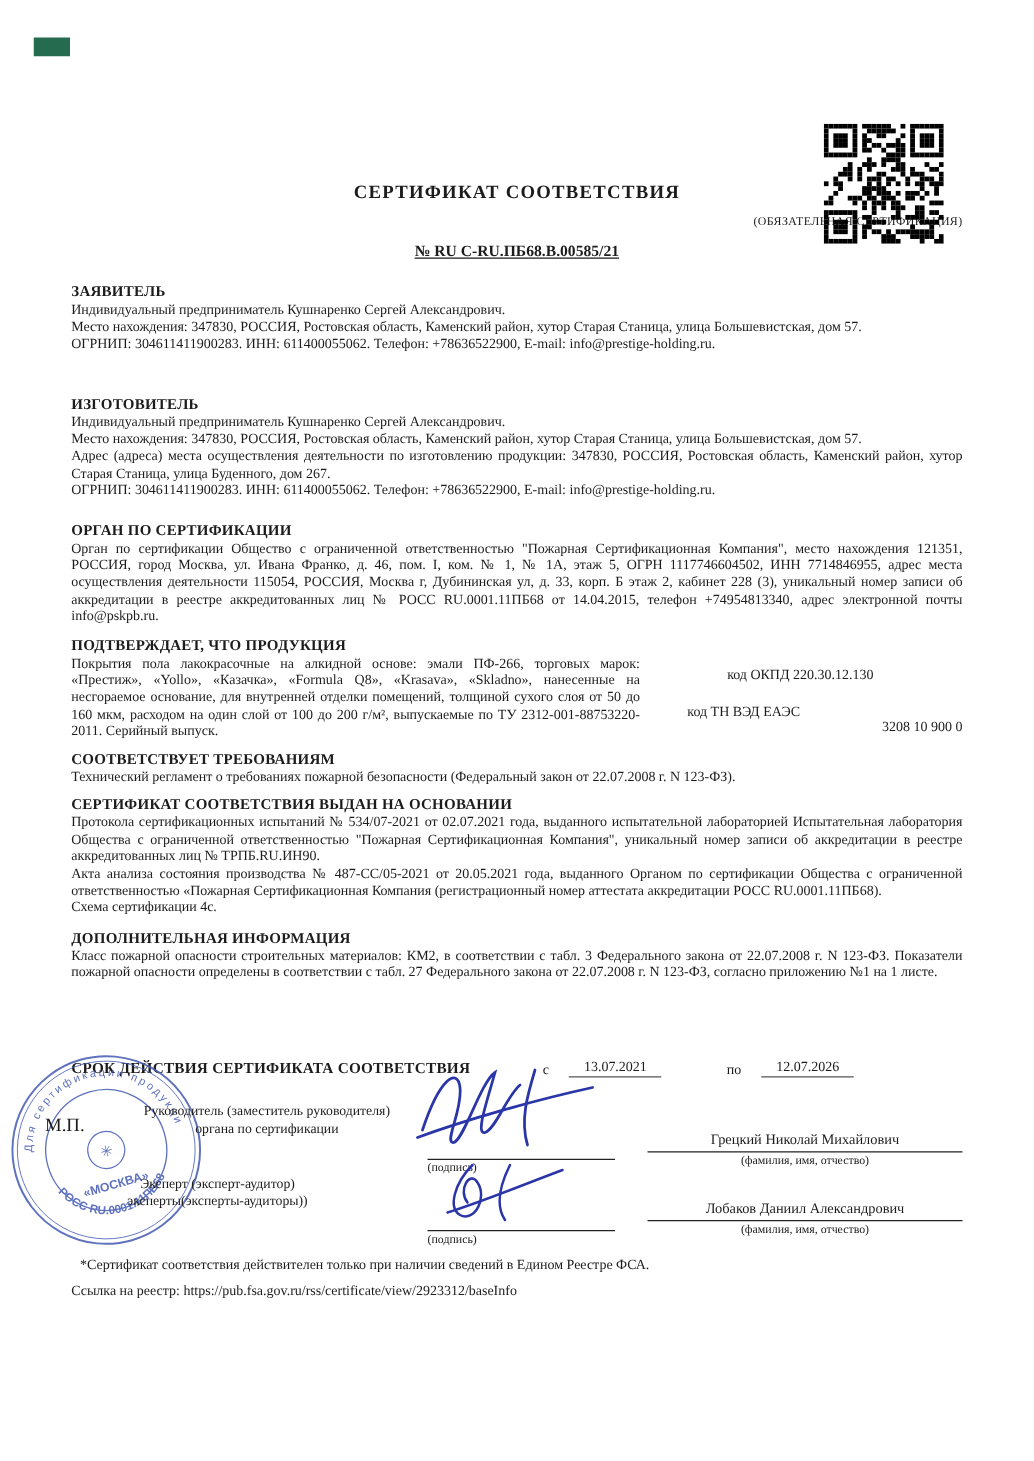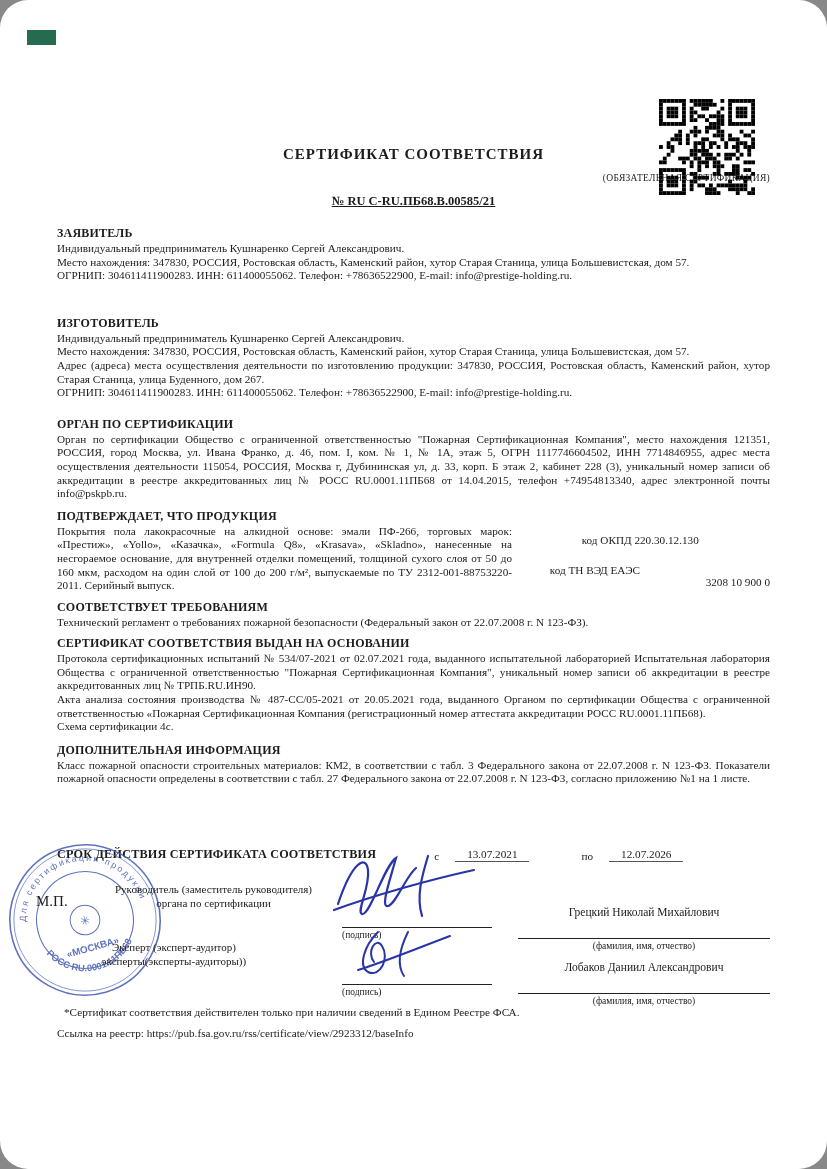--- a/index.html
+++ b/index.html
@@ -5,21 +5,20 @@
   * { margin:0; padding:0; box-sizing:border-box; }
   html,body { background:#888; }
   .page {
     position:relative;
     width:827px; height:1169px;
     margin:0 auto;
     background:#ffffff;
     font-family:"Liberation Serif", serif;
     color:#1c1c1c;
     overflow:hidden;
-    border-radius:28px;
   }
   .content { padding:146px 57px 0 57px; }
   .doc-title { text-align:center; font-size:15px; font-weight:bold; letter-spacing:1px; }
   .doc-subtitle { text-align:right; font-size:9.5px; margin-top:10px; letter-spacing:0.3px; }
   .doc-number { text-align:center; font-size:12.5px; font-weight:bold; text-decoration:underline; margin-top:11px; }
   .sec-heading { font-size:12px; font-weight:bold; letter-spacing:0.2px; }
   .para { font-size:11.2px; line-height:13.6px; text-align:justify; white-space:pre-line; }
   .m-applicant { margin-top:17px; }
   .m-body { margin-top:1px; }
   .m-manufacturer { margin-top:33px; }
@@ -50,21 +49,21 @@
   .stamp { position:absolute; left:6px; top:841px; width:158px; height:158px; opacity:0.88; }
   .mp-label { position:absolute; left:36px; top:893px; font-size:15px; }
   .role-head { position:absolute; left:110px; top:883px; width:207px; font-size:11px; line-height:13.5px; text-align:center; }
   .role-expert { position:absolute; left:68px; top:941px; width:212px; font-size:11px; line-height:13.5px; text-align:center; }
   .sig1 { position:absolute; left:328px; top:850px; width:152px; height:74px; }
   .sig2 { position:absolute; left:346px; top:926px; width:118px; height:56px; }
   .sign-line { position:absolute; border-top:1px solid #222; text-align:left; font-size:9.5px; padding-top:2px; }
   .sign-line-1 { left:342px; top:927px; width:150px; }
   .sign-line-2 { left:342px; top:984px; width:150px; }
   .name-block { position:absolute; width:252px; text-align:center; }
-  .name-block .nm { font-size:11.5px; padding-bottom:20px; border-bottom:1px solid #222; }
+  .name-block .nm { font-size:11.5px; padding-bottom:3px; border-bottom:1px solid #222; }
   .name-block .cap { font-size:9.5px; padding-top:2px; }
   .name-1 { left:518px; top:906px; }
   .name-2 { left:518px; top:961px; }
   .footnote { position:absolute; left:64px; top:1006px; font-size:11.2px; }
   .registry { position:absolute; left:57px; top:1027px; font-size:11.2px; }
   .registry a { color:#1c1c1c; text-decoration:none; }
 </style>
 </head>
 <body>
 

